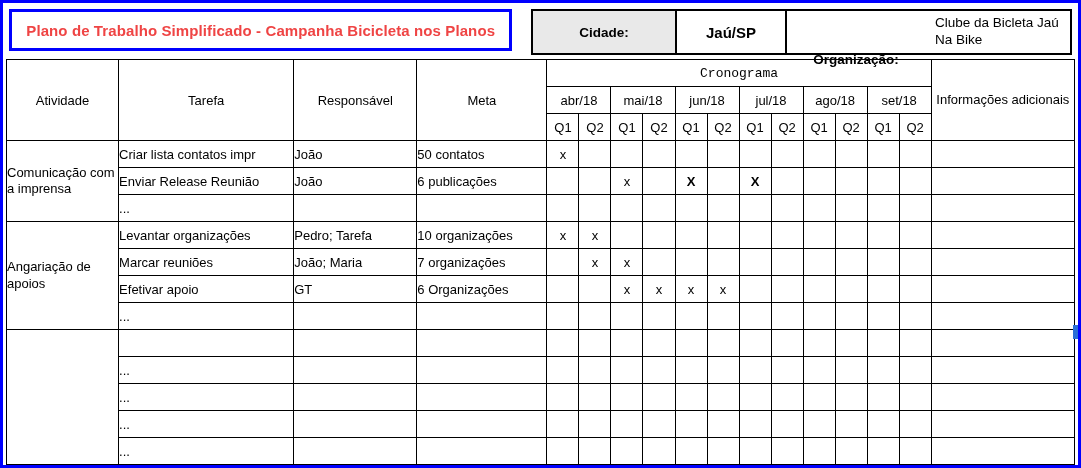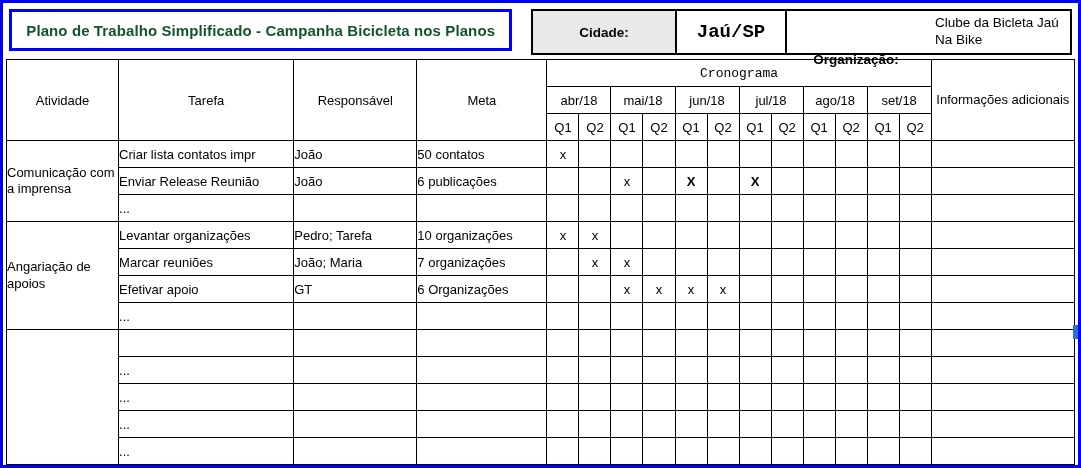--- a/index.html
+++ b/index.html
@@ -38,21 +38,21 @@
     border: 3px solid #0000ff;
     background: #ffffff;
     display: flex;
     align-items: center;
     justify-content: center;
     box-sizing: border-box;
   }
   .title-box span {
     font-weight: bold;
     font-size: 15px;
-    color: #14532d;
+    color: #ef4444;
     letter-spacing: 0.1px;
   }
   .spacer-top { width: 20px; }
 
   .info-box {
     display: flex;
     height: 46px;
     box-sizing: border-box;
     border: 2px solid #000000;
   }
@@ -65,23 +65,22 @@
     background: #ffffff;
   }
   .info-cell.label {
     background: #e9e9e9;
     font-weight: bold;
     font-size: 13.5px;
     justify-content: center;
   }
   .info-cell.value {
     font-weight: bold;
-    font-size: 19px;
+    font-size: 15px;
     justify-content: center;
-    font-family: Liberation Mono, monospace;
   }
   .info-cell.freeval {
     font-weight: normal;
     font-size: 13.5px;
     justify-content: flex-start;
     align-items: flex-start;
     padding-top: 4px;
     line-height: 1.25;
     border-right: none;
     width: 143px;

